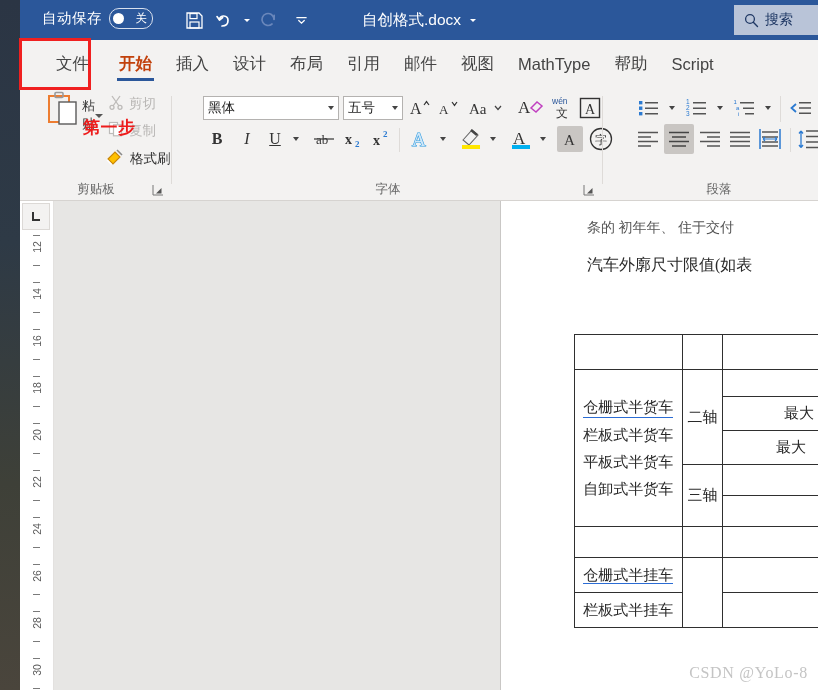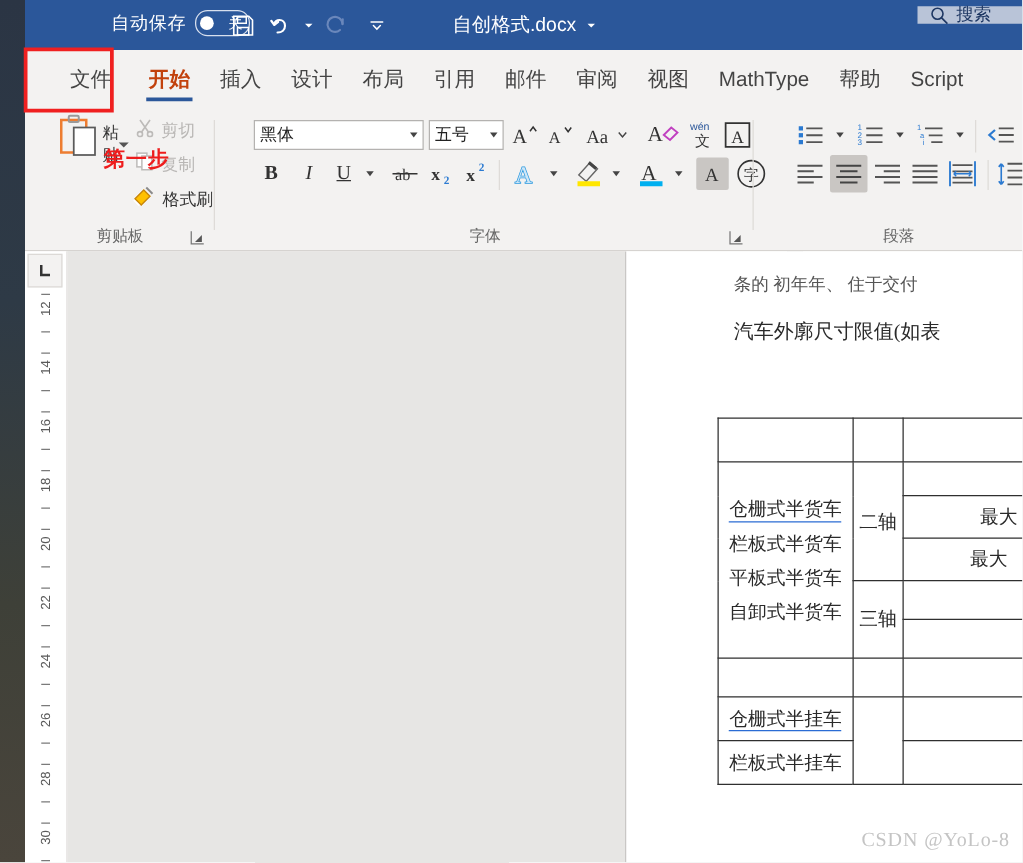--- a/index.html
+++ b/index.html
@@ -36,21 +36,20 @@
     left: 20px; top: 0;
     width: 798px; height: 40px;
     background: #2b579a;
   }
   .autosave-wrap {
     position: absolute;
     left: 22px; top: 8px;
     display: flex;
     align-items: center;
     gap: 7px;
-    margin-left: 47px;
   }
   .autosave-label {
     color: #ffffff;
     font-size: 14.5px;
     letter-spacing: .5px;
   }
   .toggle {
     width: 42px; height: 19px;
     border: 1.4px solid #d8e0ee;
     border-radius: 10px;
@@ -108,21 +107,21 @@
     gap: 9px;
     pointer-events: none;
   }
   .doc-title .name {
     color: #ffffff;
     font-size: 15.5px;
   }
   .searchbox {
     position: absolute;
     right: 0; top: 5px;
-    width: 84px; height: 14px;
+    width: 84px; height: 30px;
     background: #b9c4d8;
     display: flex;
     align-items: center;
     gap: 6px;
     padding-left: 10px;
     box-sizing: border-box;
   }
   .searchbox .s-label {
     color: #1f3864;
     font-size: 14px;
@@ -520,21 +519,20 @@
   </div>
 
   <div class="tabstrip">
     <div class="tab file">文件</div>
     <div class="tab active">开始</div>
     <div class="tab">插入</div>
     <div class="tab">设计</div>
     <div class="tab">布局</div>
     <div class="tab">引用</div>
     <div class="tab">邮件</div>
-    <div class="tab">审阅</div>
     <div class="tab">视图</div>
     <div class="tab">MathType</div>
     <div class="tab">帮助</div>
     <div class="tab">Script</div>
   </div>
 
   <div class="ribbon">
 
     <div class="group" id="grp-clipboard">
       <div class="paste-btn">

